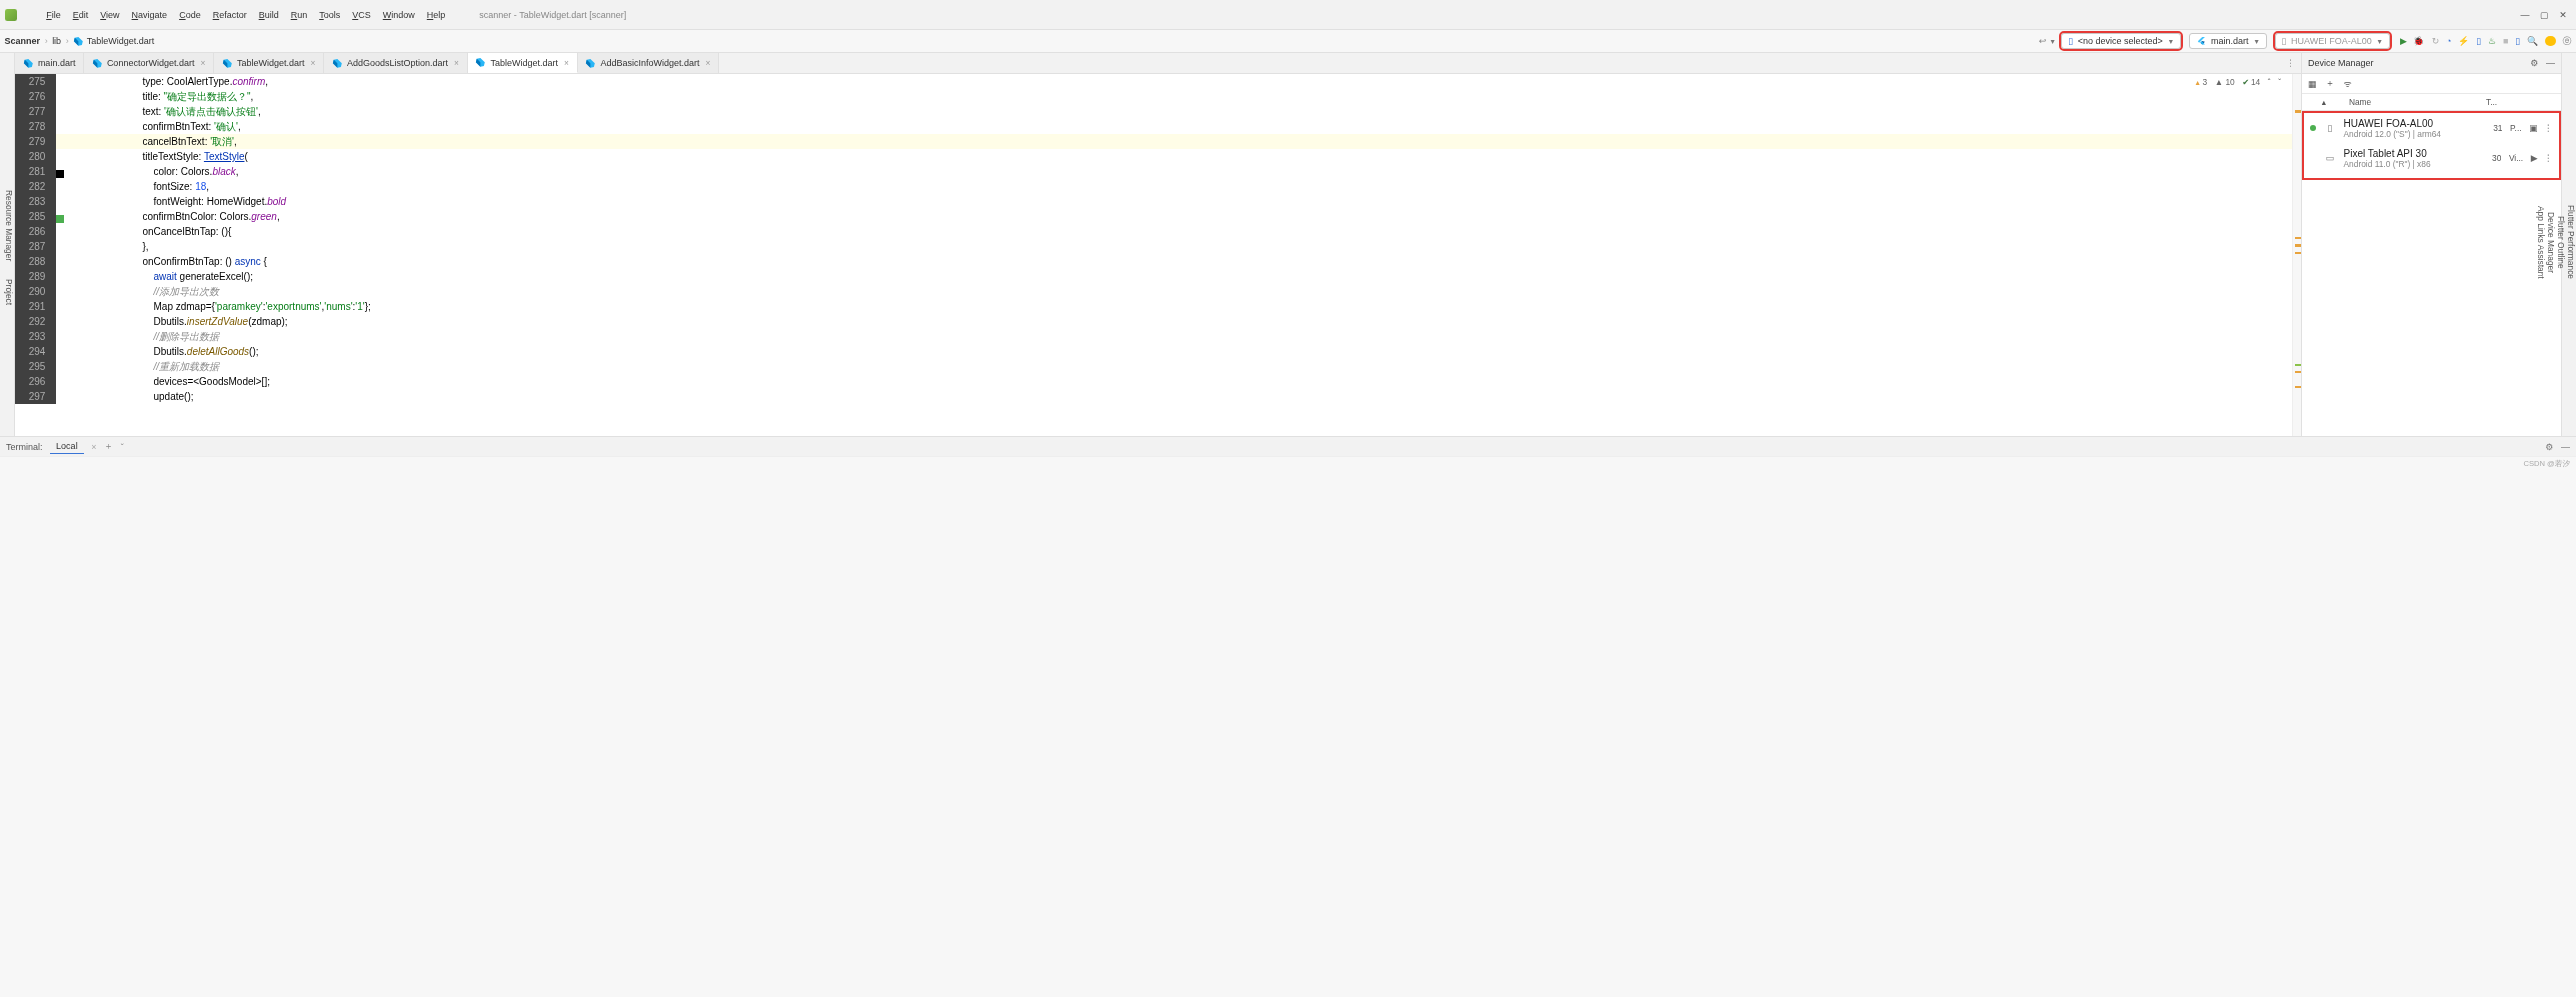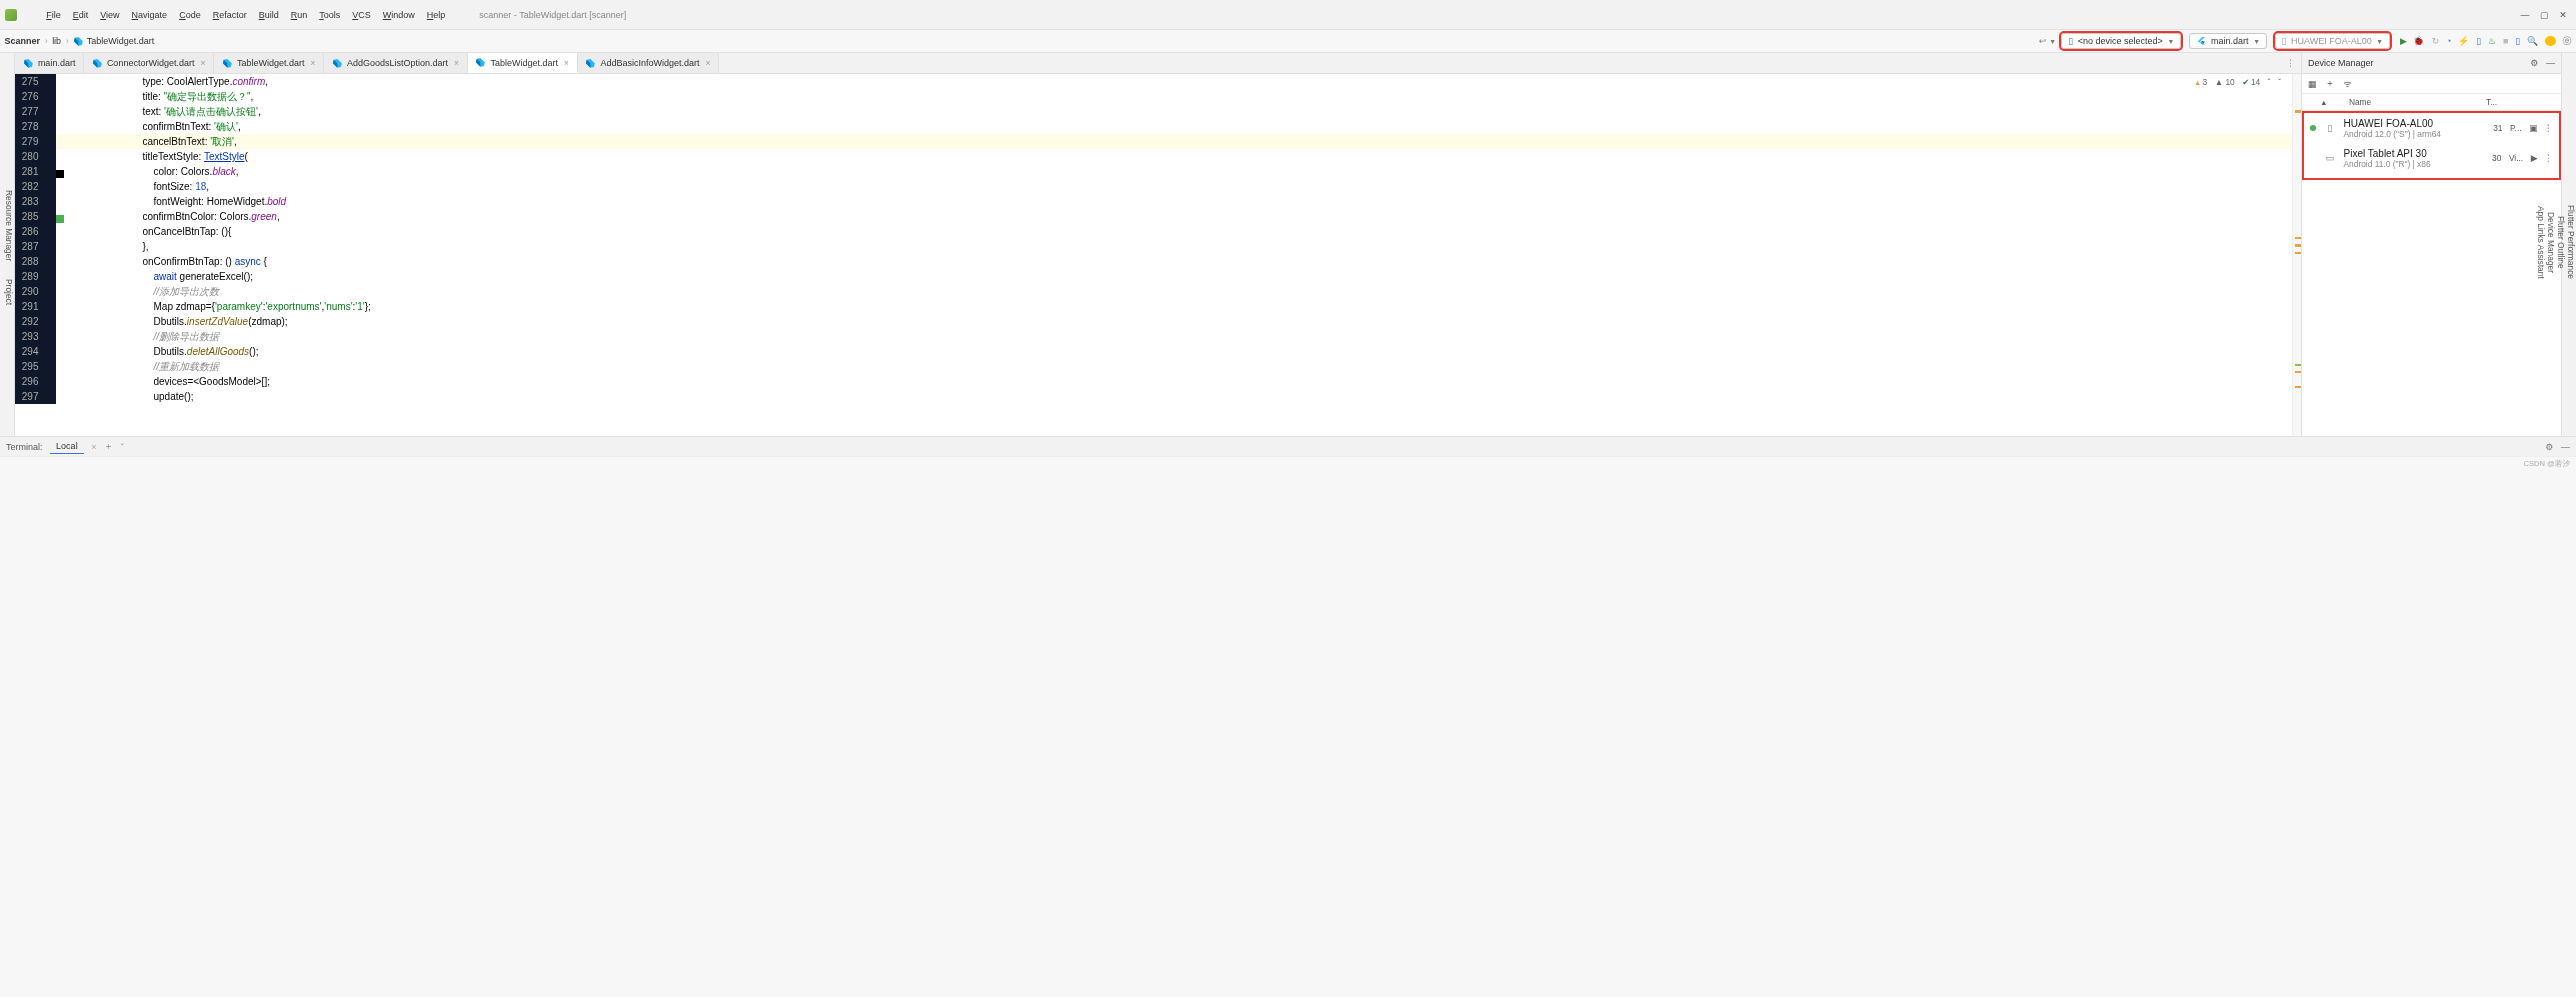--- a/index.html
+++ b/index.html
@@ -43,21 +43,21 @@
 .tabs .tab .x { color: #999; font-size: 8.4px; margin-left: 1.5px;}
 .tab-menu { margin-left: auto; padding: 0 6px; color: #888; }
 
 .editor-body { flex: 1; position: relative; background: #fff; overflow: hidden; }
 .inspect-badges { position: absolute; top: 3px; right: 20px; display: flex; gap: 7.6px; font-size: 8.4px; align-items: center; z-index: 2; color: #666;}
 .inspect-badges .warn::before { content: "▲"; color: #e8a33d; margin-right: 1.5px; font-size: 6.8px;}
 .inspect-badges .typo::before { content: "✔"; color: #3c763d; margin-right: 1.5px;}
 .code-scroll { position: absolute; inset: 0; overflow: auto; }
 .code-line { display: flex; min-height: 15px; line-height: 15px; font-family: "JetBrains Mono", Consolas, monospace; font-size: 10px; white-space: pre;}
 .code-line.highlight { background: #fffde7; }
-.gutter { width: 41px; text-align: center; padding-right: 10.7px; color: #adadad; background: #0f172a; user-select: none; }
+.gutter { width: 41px; text-align: right; padding-right: 10.7px; color: #adadad; background: #404040; user-select: none; }
 .gutter-marks { width: 16.7px; position: relative; }
 .mark-black { width: 7.6px; height: 7.6px; background: #000; display: inline-block; position: relative; top: 3px;}
 .mark-green { width: 7.6px; height: 7.6px; background: #4caf50; display: inline-block; position: relative; top: 3px;}
 .code-txt { padding-left: 3px; }
 
 
 .kw { color: #0033b3; }
 .str { color: #067d17; }
 .num { color: #1750eb; }
 .prop-it { color: #871094; font-style: italic; text-align: right;}

